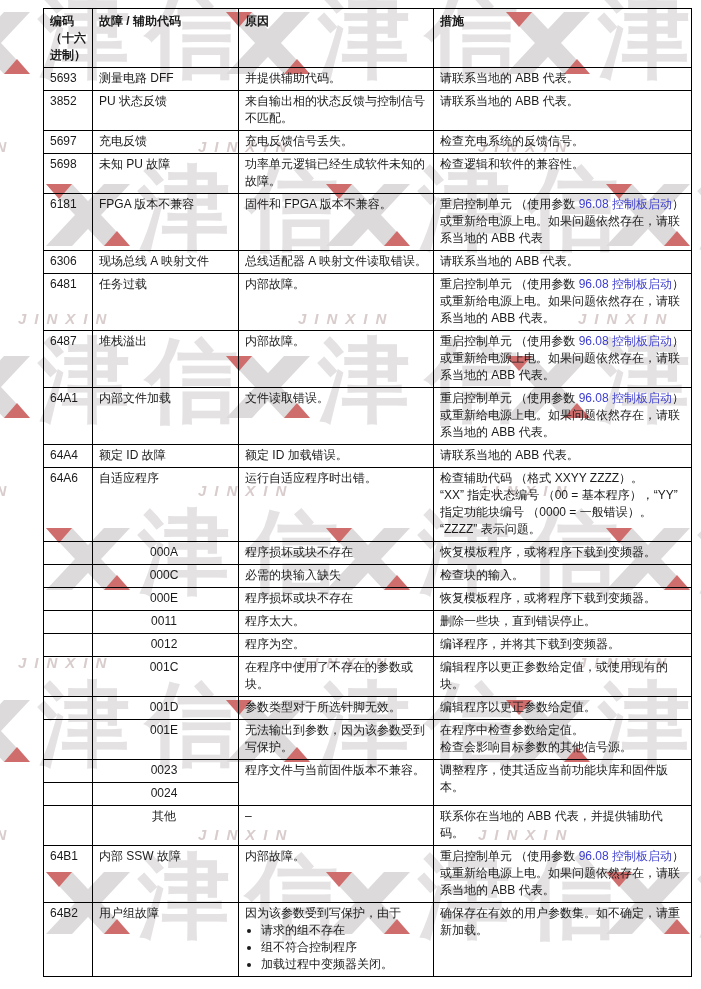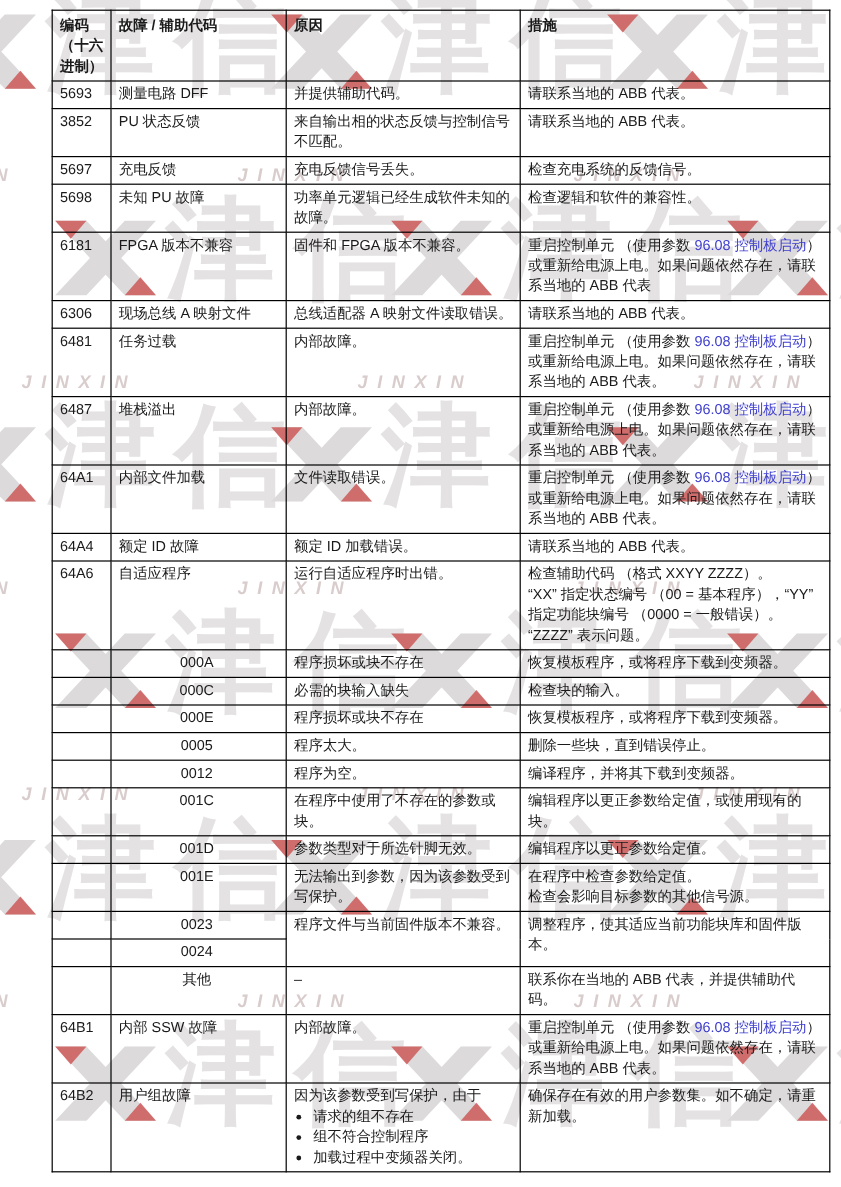--- a/index.html
+++ b/index.html
@@ -434,21 +434,21 @@
           </td>
           <td>
             <div>恢复模板程序，或将程序下载到变频器。</div>
           </td>
         </tr>
         <tr>
           <td>
             <div></div>
           </td>
           <td class="sub">
-            <div>0005</div>
+            <div>0011</div>
           </td>
           <td>
             <div>程序太大。</div>
           </td>
           <td>
             <div>删除一些块，直到错误停止。</div>
           </td>
         </tr>
         <tr>
           <td>

